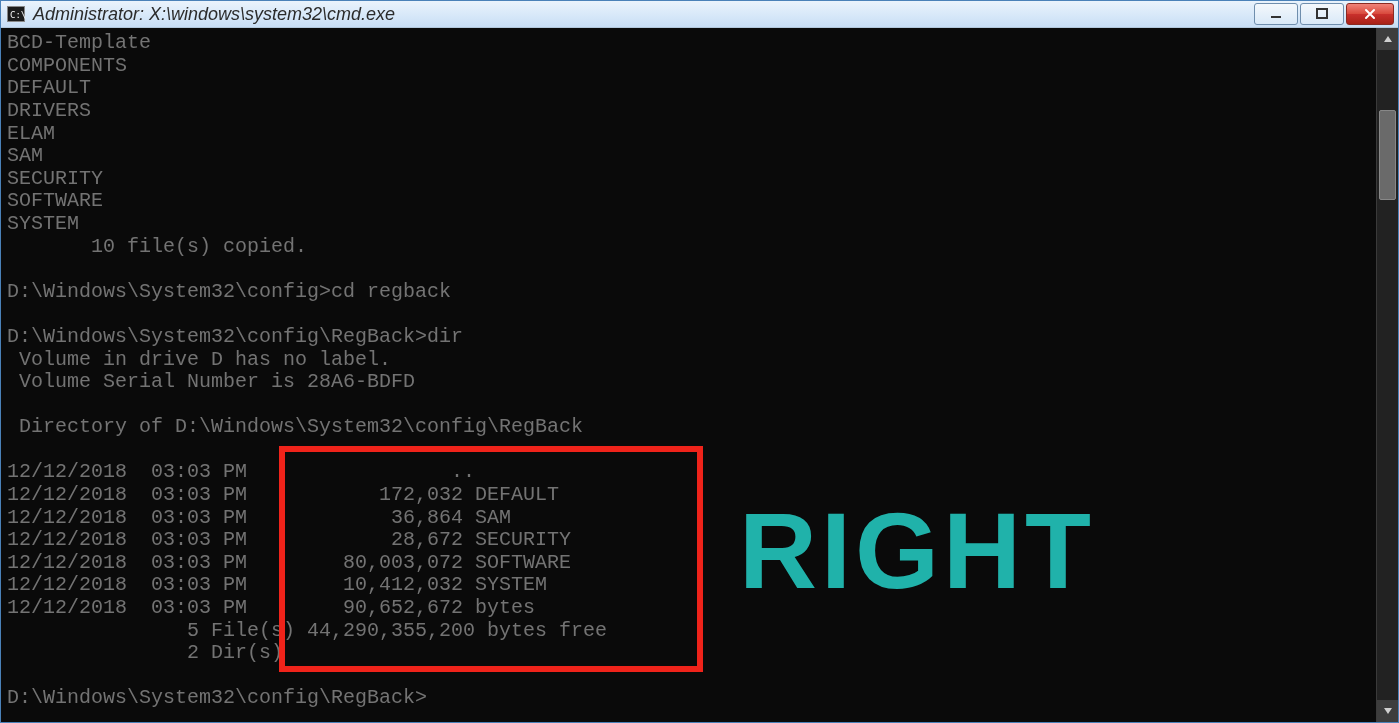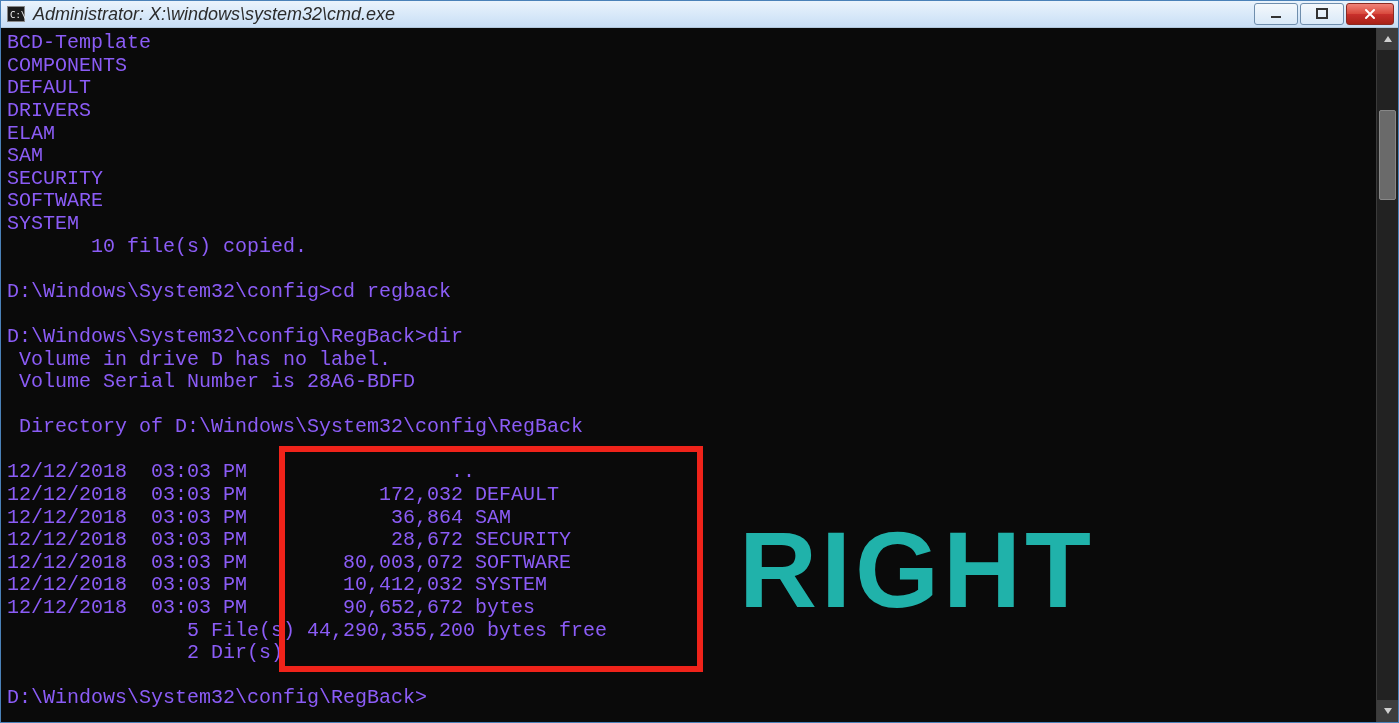--- a/index.html
+++ b/index.html
@@ -71,21 +71,21 @@
     flex: 1;
     display: flex;
     background: #0a0a0a;
   }
   .terminal {
     flex: 1;
     padding: 4px 6px 12px 6px;
     font-family: Consolas, 'Courier New', monospace;
     font-size: 20px;
     line-height: 22.6px;
-    color: #8b5cf6;
+    color: #737373;
     white-space: pre;
     overflow: hidden;
     position: relative;
   }
   .scrollbar {
     width: 22px;
     background: #2b2b2b;
     display: flex;
     flex-direction: column;
     border-left: 1px solid #3a3a3a;
@@ -197,15 +197,15 @@
         <div class="scroll-thumb"></div>
       </div>
       <div class="scroll-arrow">
         <svg width="10" height="10" viewBox="0 0 10 10">
             <path d="M5 8 L9 2 L1 2 Z" fill="#cfcfcf"></path>
           </svg>
       </div>
     </div>
 
     <div class="highlight-box" id="highlight-box" style="left: 278px; top: 418px; width: 424px; height: 226px; border-color: rgb(240, 35, 26);"></div>
-    <div class="overlay-text" id="overlay-text" style="left: 738px; top: 488px; font-size: 108px; color: rgb(32, 178, 170);">RIGHT</div>
+    <div class="overlay-text" id="overlay-text" style="left: 738px; top: 469px; font-size: 108px; color: rgb(32, 178, 170);">RIGHT</div>
   </div>
 </div>
 
 </body></html>

